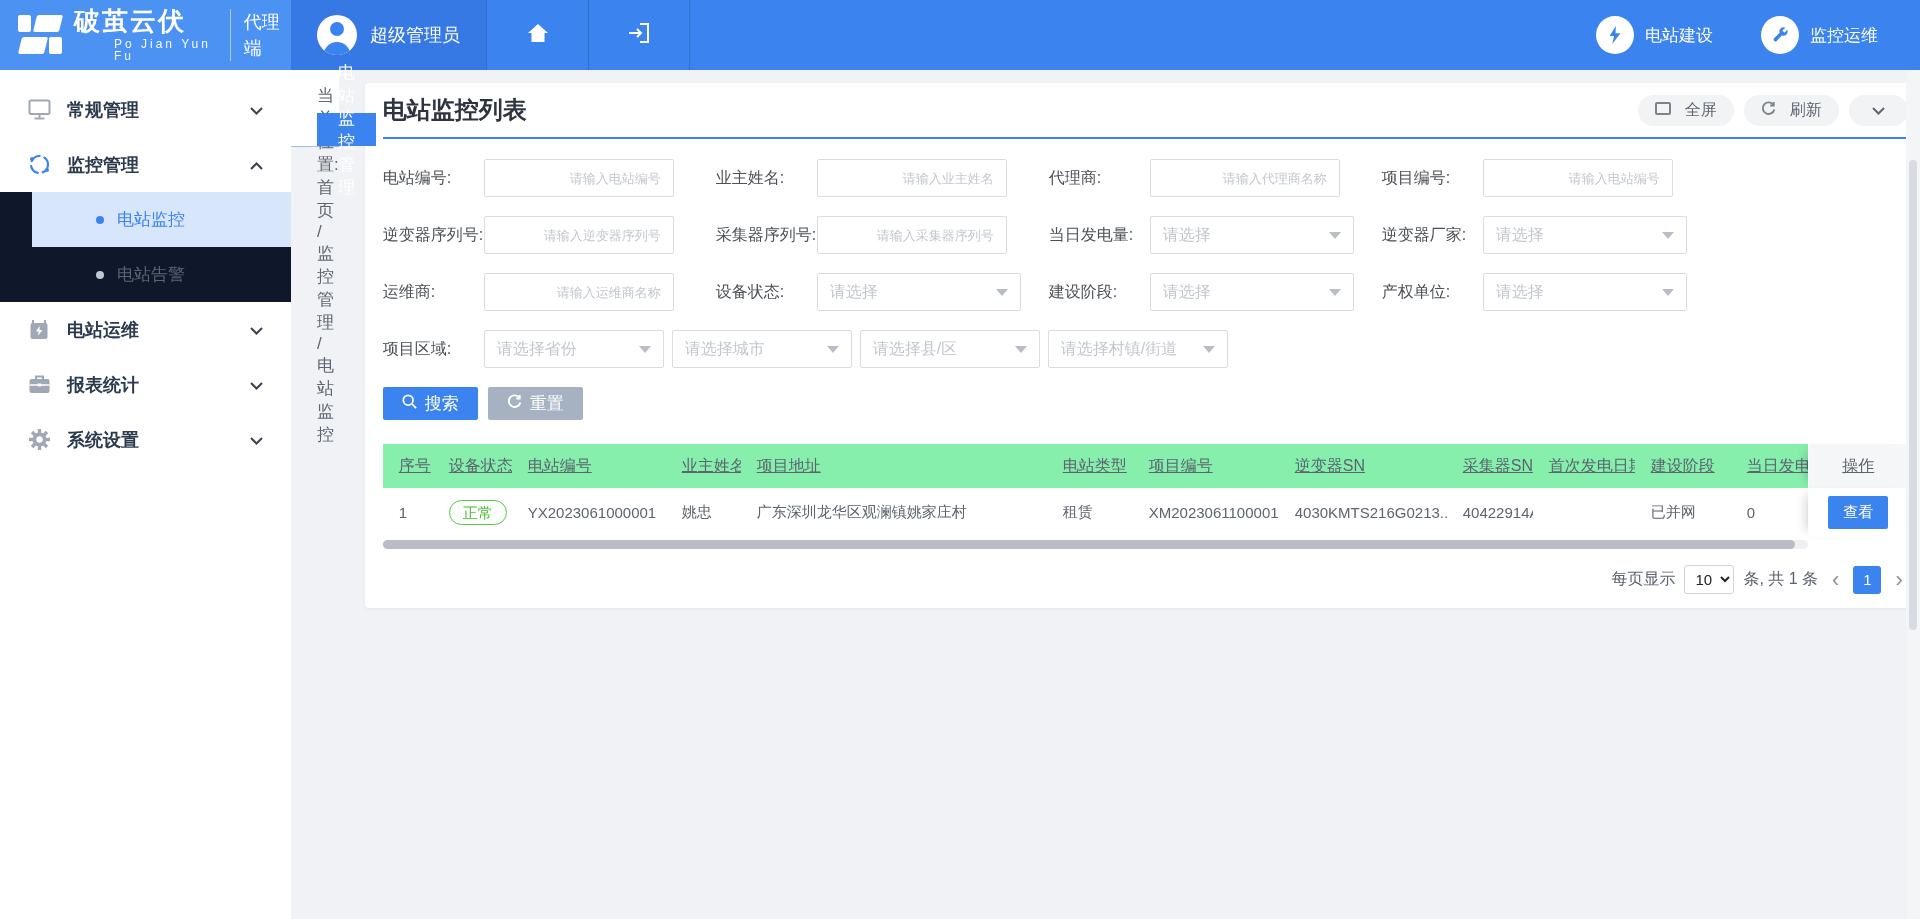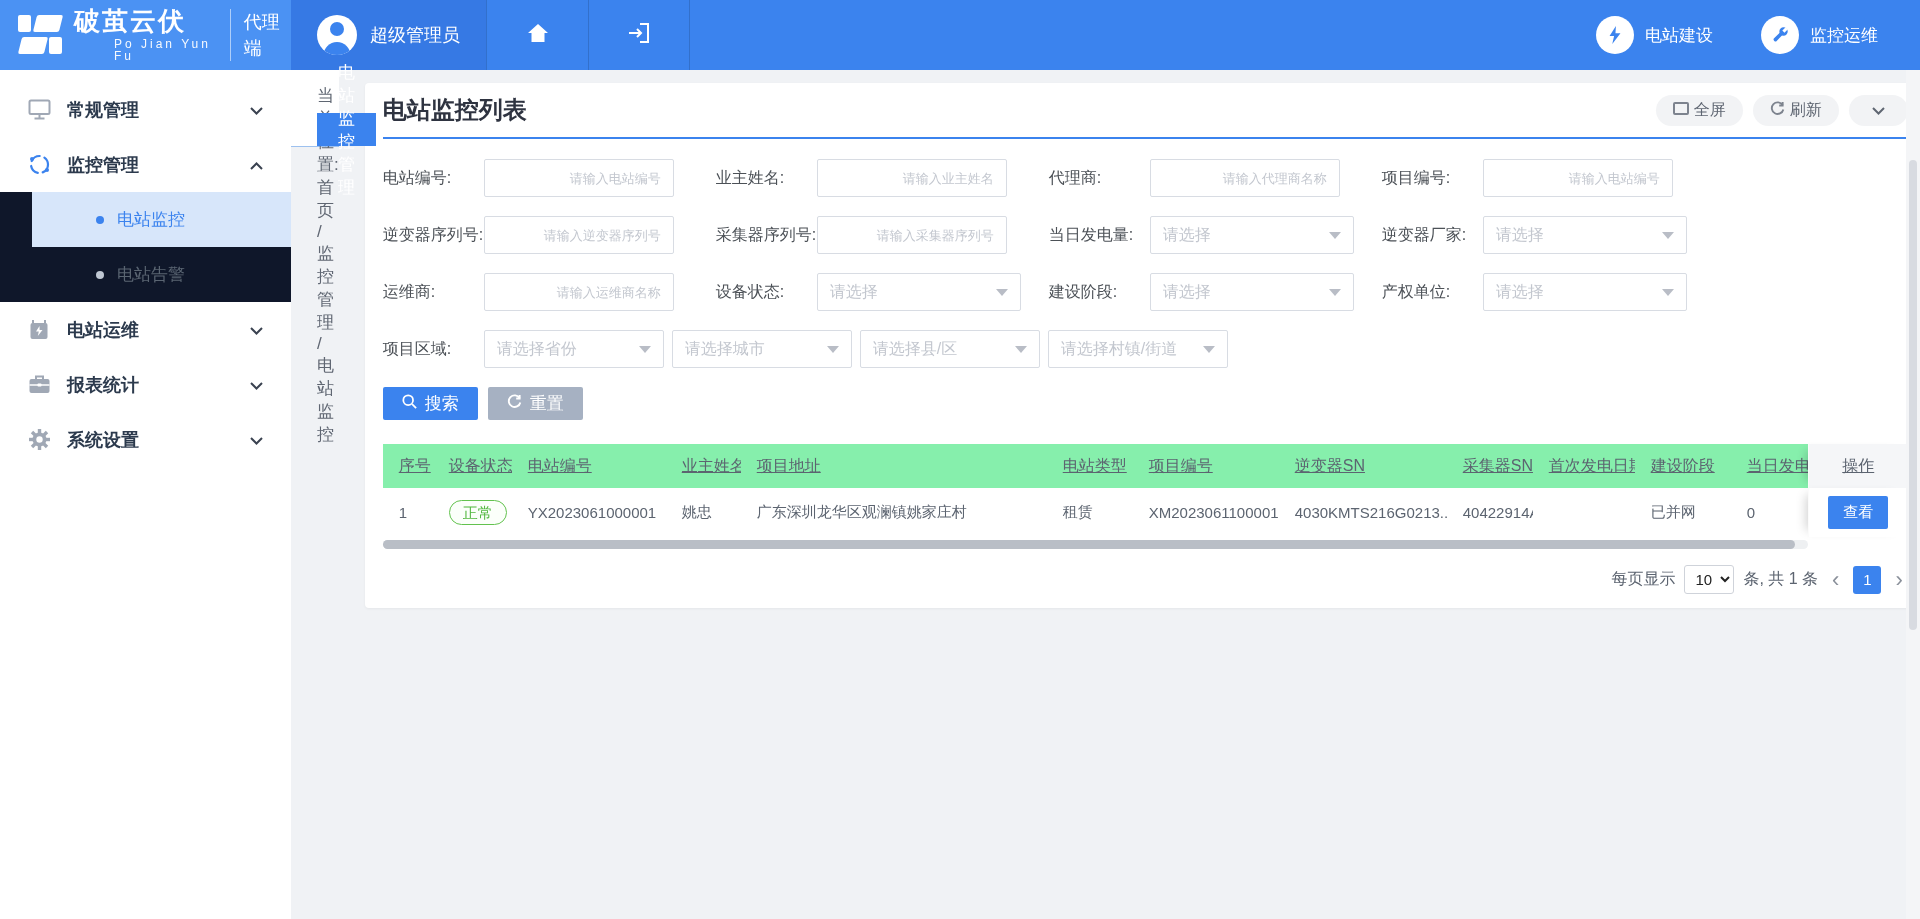--- a/index.html
+++ b/index.html
@@ -45,21 +45,21 @@
   .content { flex:1; display:flex; flex-direction:row; min-width:0; }
   .crumb-strip { background:#fff; height:77px; position:relative; padding:14px 0 0 26px; border-bottom:1px solid #9dc1ef; }
   .breadcrumb { font-size:17px; color:#5f6672; }
   .tab { position:absolute; left:26px; bottom:0; height:33px; background:#3b83ee; color:#fff; font-size:17px; display:flex; align-items:center; padding:0 21px; cursor:pointer; }
 
   .page-body { flex:1; padding:13px 42px 0 26px; }
   .panel { background:#fff; border-radius:4px; padding:0 18px 14px; min-height:521px; box-shadow:0 1px 3px rgba(0,0,0,.05); }
   .panel-head { height:56px; display:flex; align-items:center; justify-content:space-between; border-bottom:2px solid #3b83ee; }
   .panel-title { font-size:24px; font-weight:bold; color:#2e3340; }
   .ph-btns { display:flex; gap:10px; }
-  .pill-btn { height:31px; border-radius:16px; background:#f2f3f5; border:none; color:#5f6672; font-size:16px; display:flex; align-items:center; gap:5px; padding:0 17px; cursor:pointer; font-family:inherit; }
+  .pill-btn { height:31px; border-radius:16px; background:#f2f3f5; border:none; color:#5f6672; font-size:16px; display:flex; align-items:center; gap:14px; padding:0 17px; cursor:pointer; font-family:inherit; }
   .pill-btn.caret-only { padding:0 23px; }
 
   
   .filters { padding-top:20px; }
   .f-row { display:flex; margin-bottom:19px; align-items:center; }
   .f-group { width:333px; display:flex; align-items:center; flex-shrink:0; }
   .f-label { width:101px; font-size:16px; color:#4c5157; flex-shrink:0; white-space:nowrap; }
   .f-input { width:190px; height:38px; border:1px solid #d8dce3; border-radius:2px; padding:0 12px; font-size:13px; color:#333; font-family:inherit; outline:none;text-align:right; }
   .f-input::placeholder { color:#c3c7cf; }
   .f-select { width:204px; height:38px; border:1px solid #d8dce3; border-radius:2px; display:flex; align-items:center; justify-content:space-between; padding:0 12px; cursor:pointer; background:#fff; }

